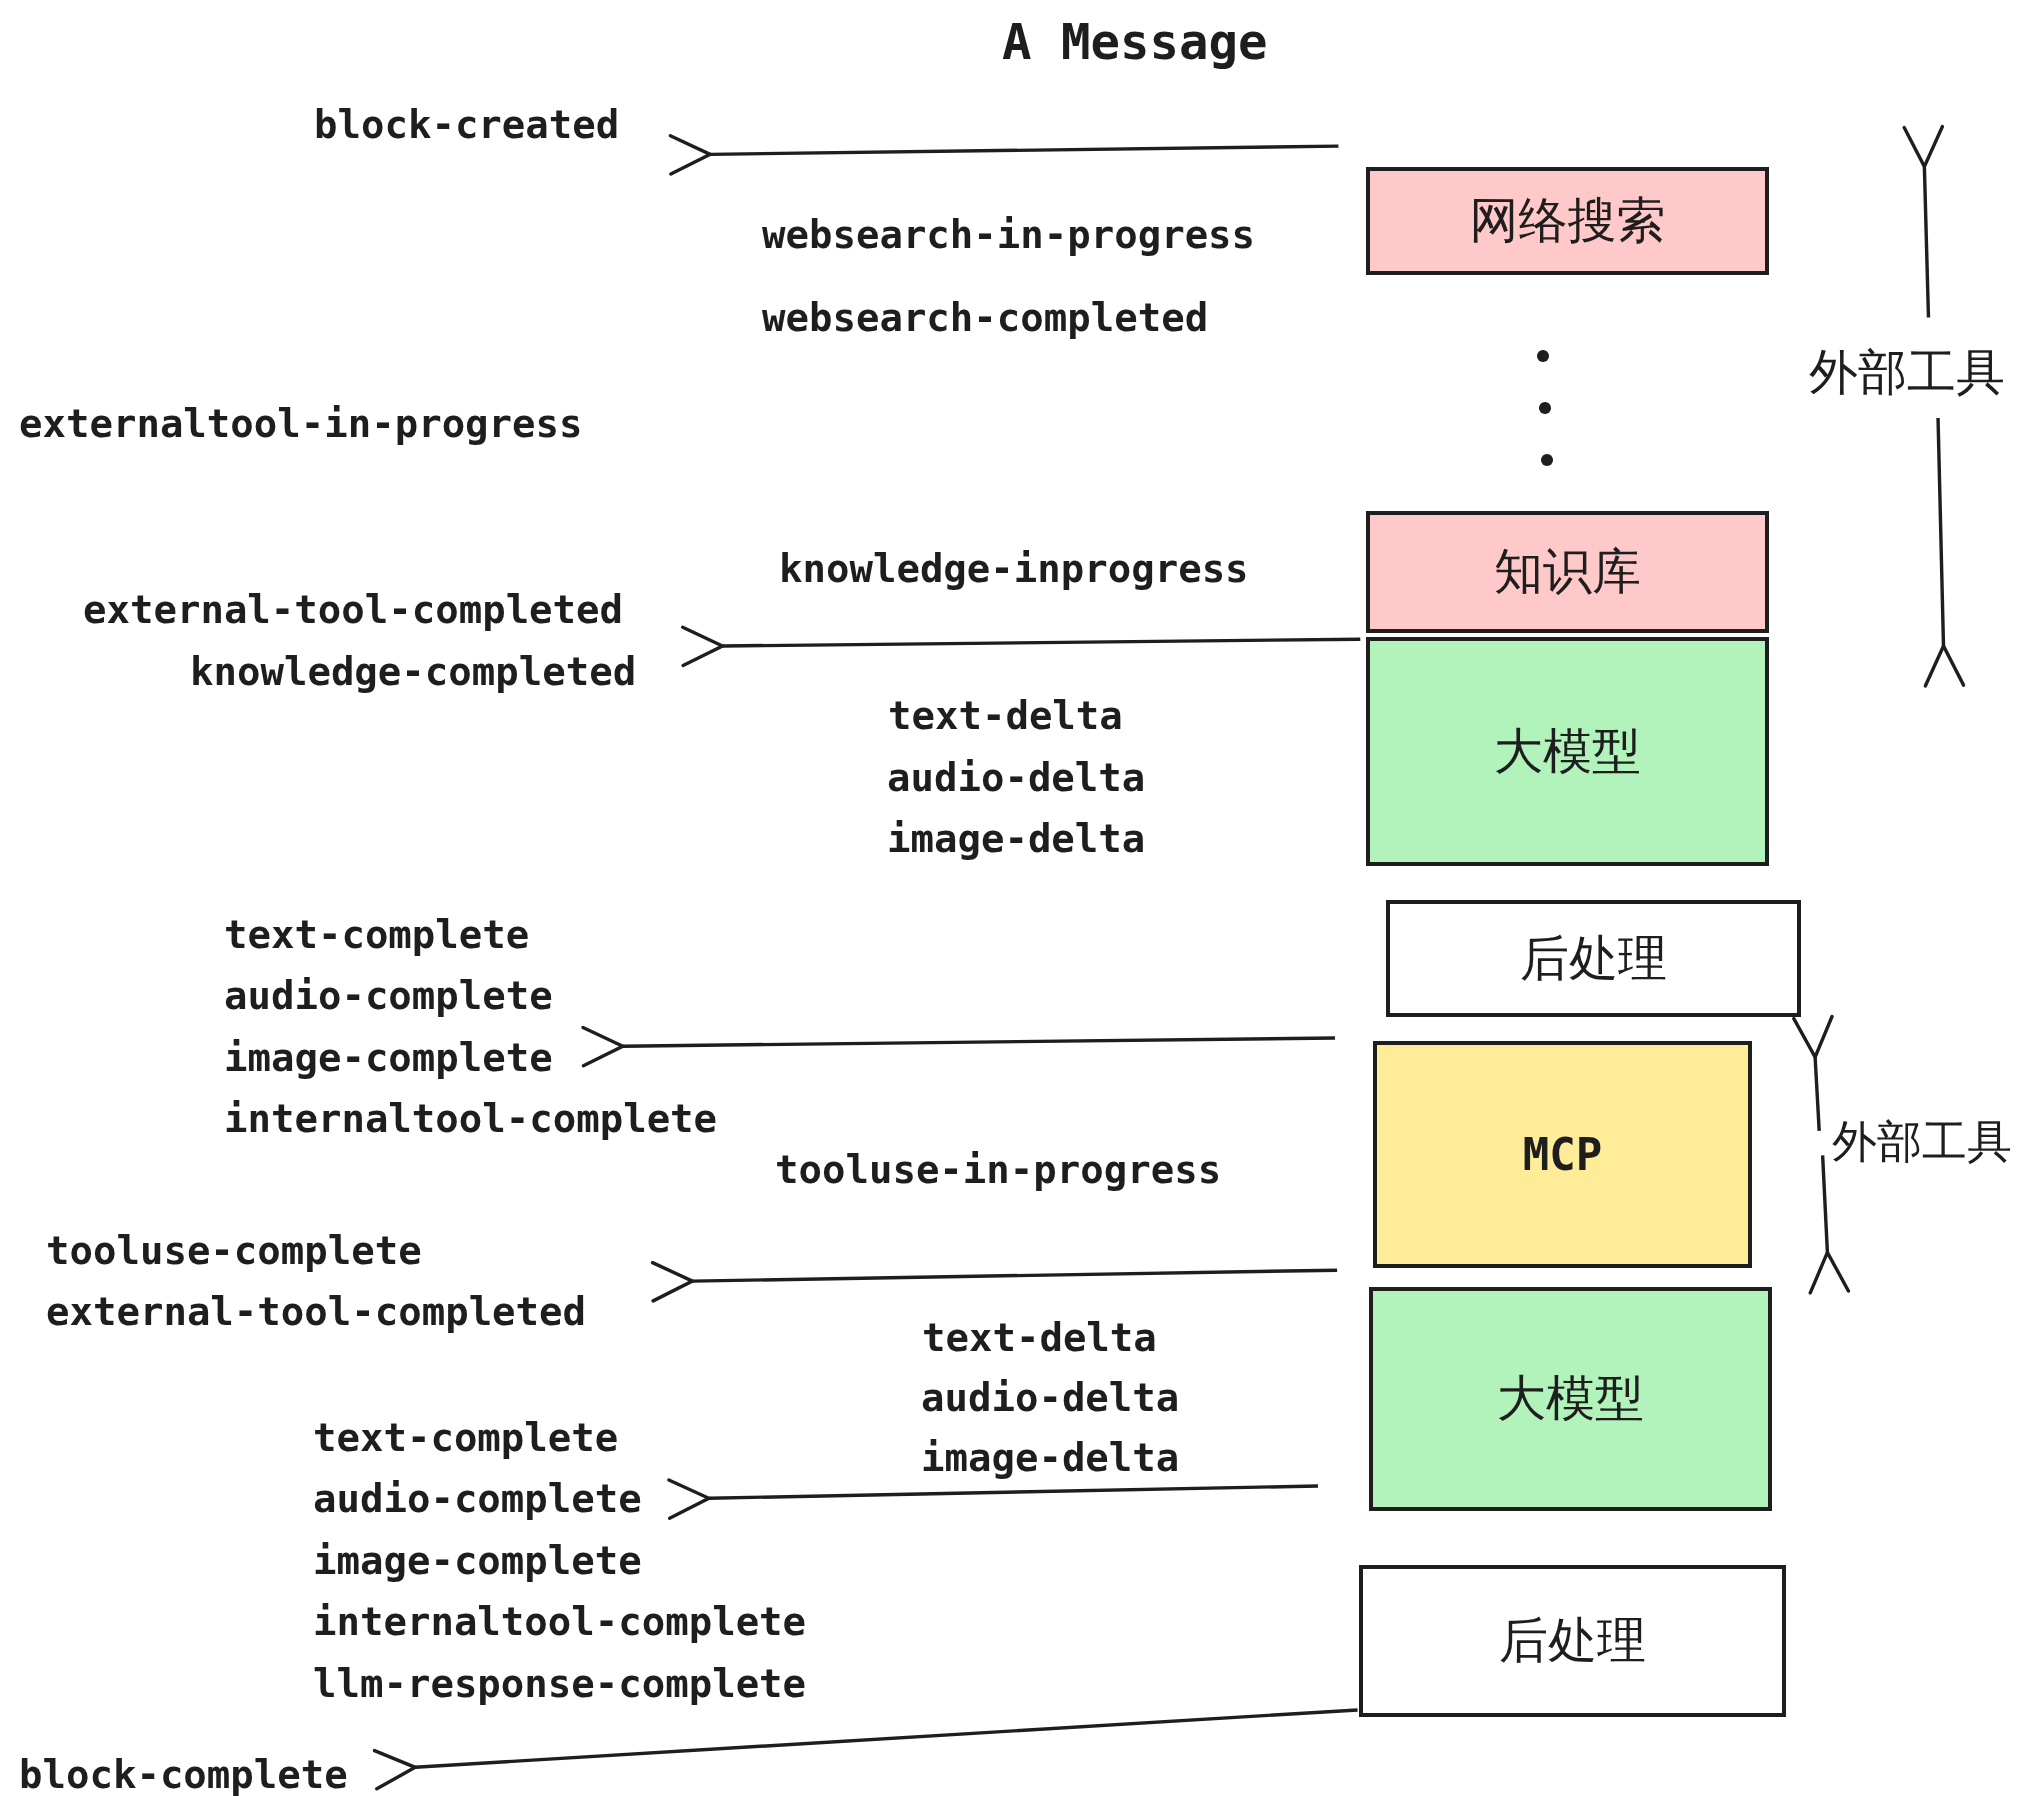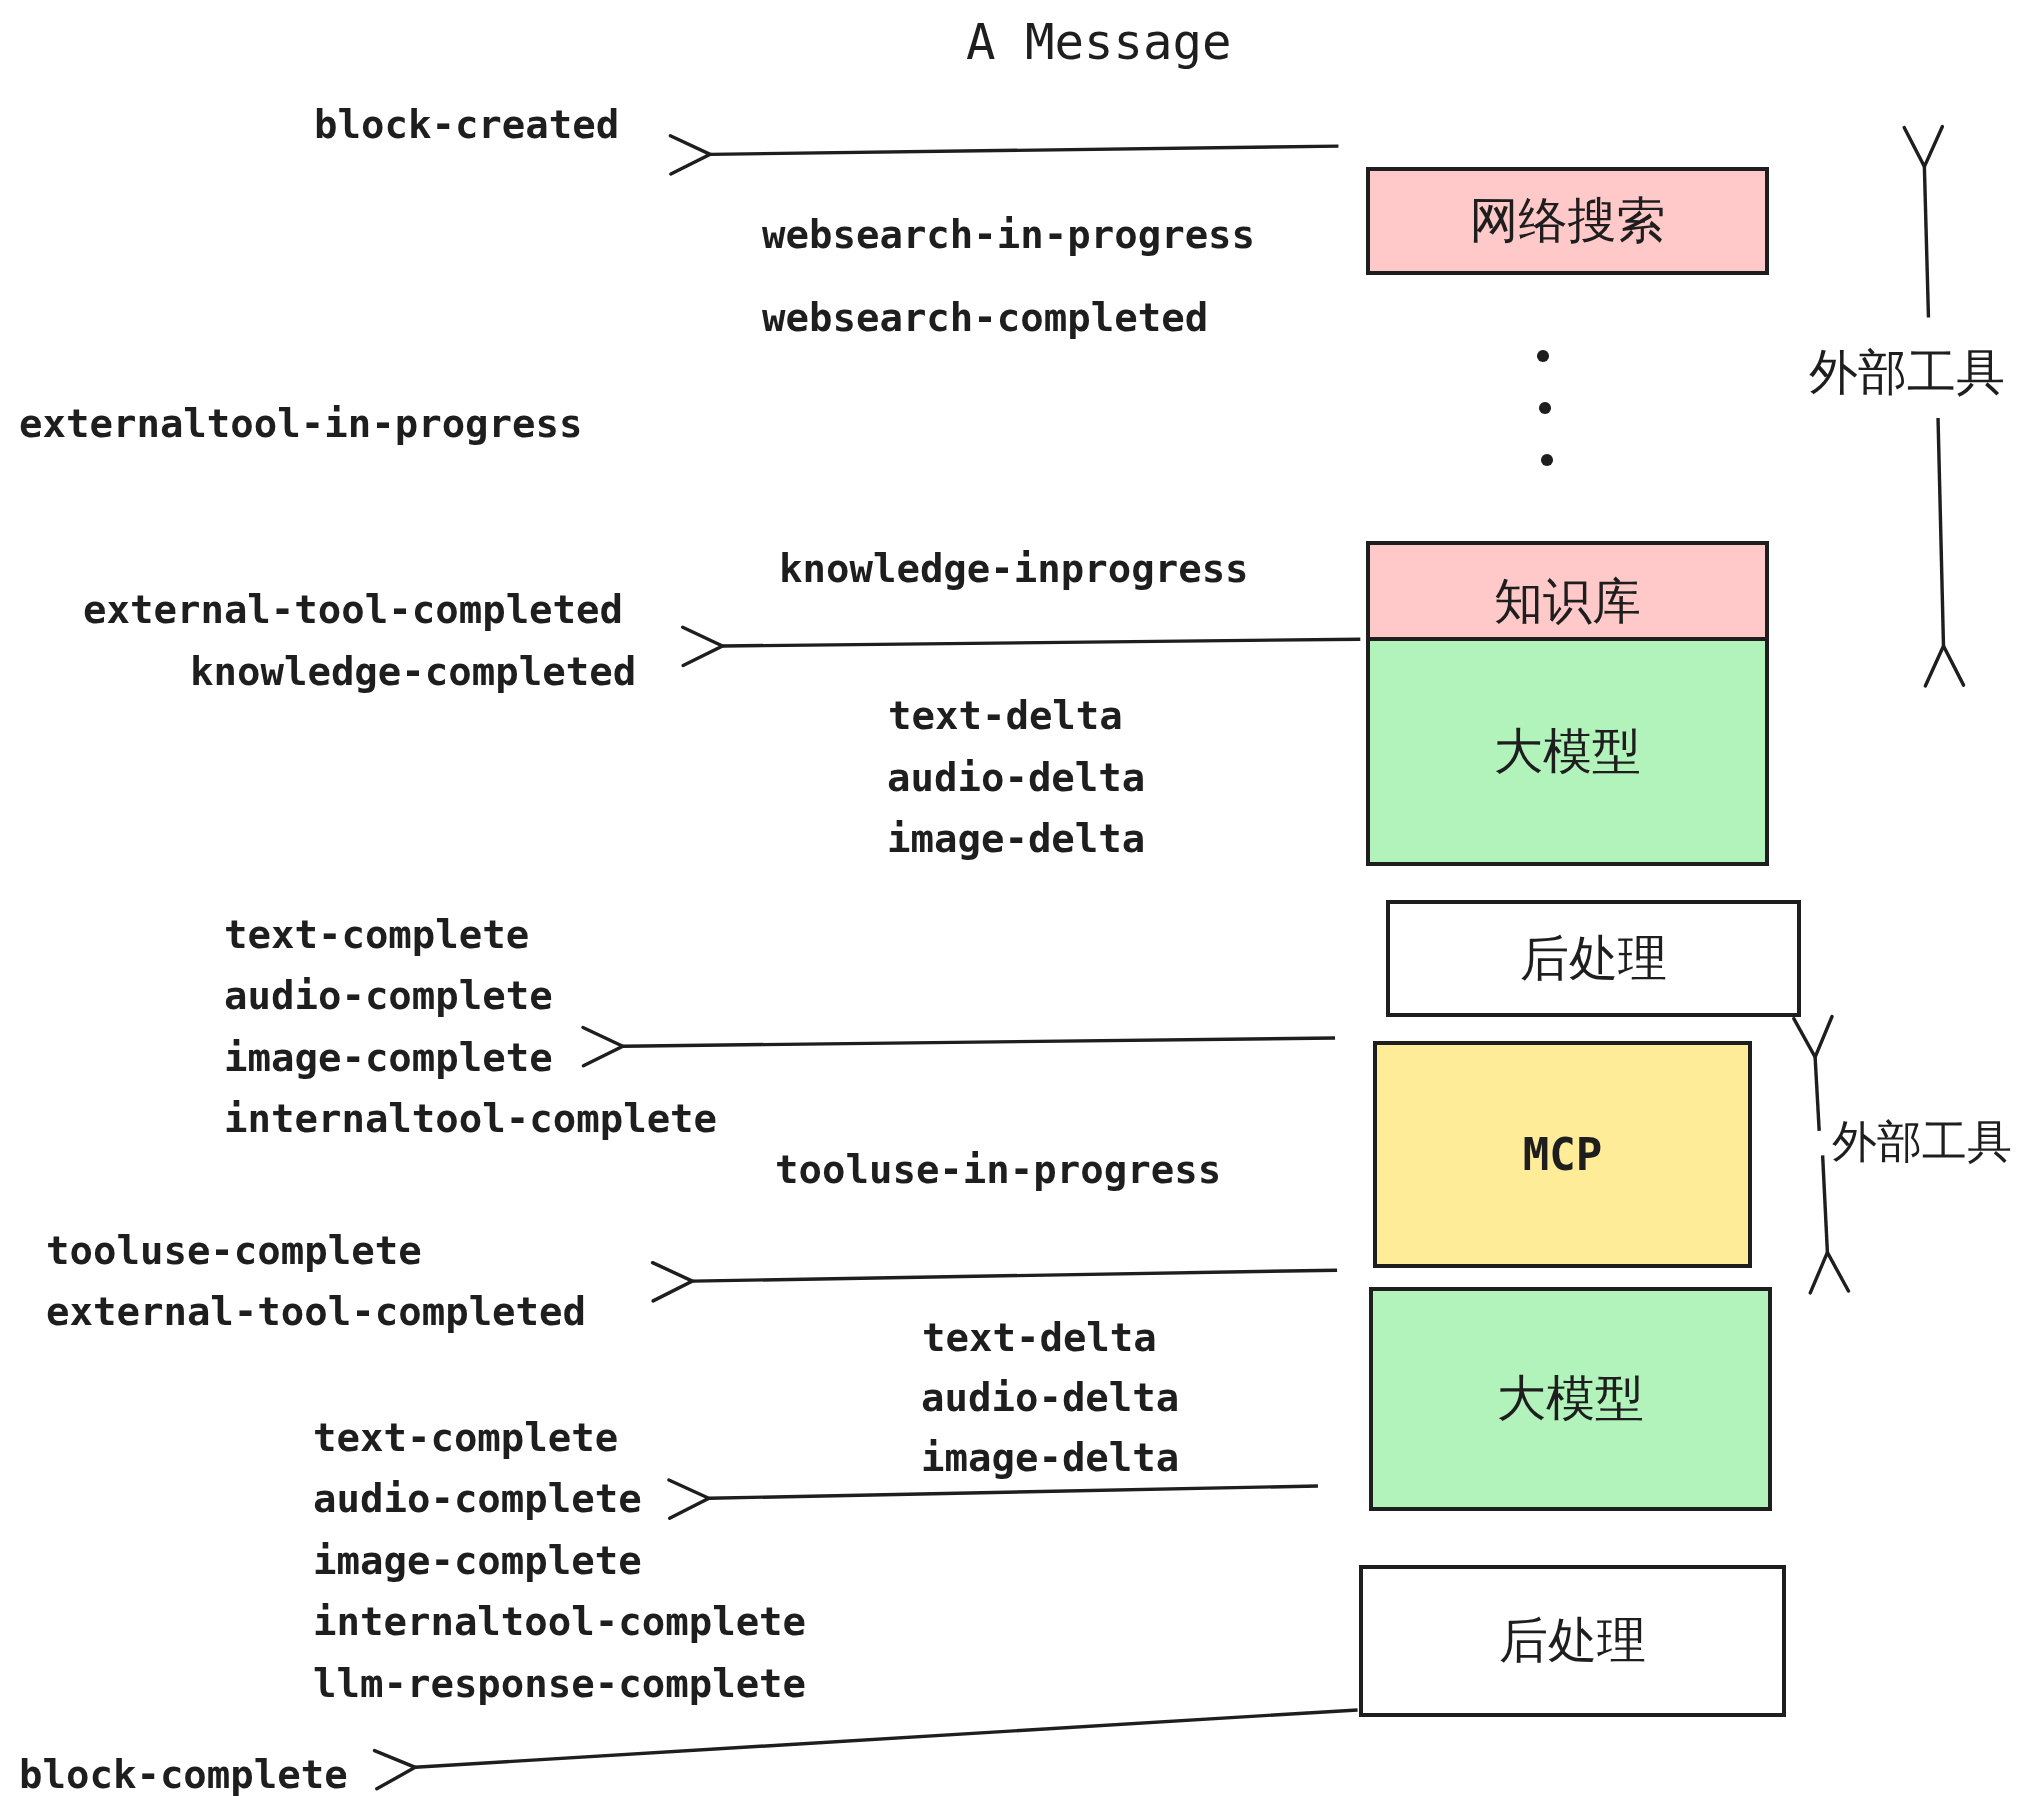--- a/index.html
+++ b/index.html
@@ -1,19 +1,19 @@
 <!DOCTYPE html>
 <html style="font-size:11px"><head>
 <meta charset="utf-8">
 <style>
   html,body{margin:0;padding:0;background:#ffffff;}
   #canvas{position:relative;width:2035px;height:1796px;background:#ffffff;overflow:hidden;
           font-family:"DejaVu Sans",sans-serif;color:#1e1e1e;}
   .title{position:absolute;font-family:"DejaVu Sans Mono","Liberation Mono",monospace;
-         font-size:49px;font-weight:normal;white-space:nowrap;}
+         font-size:49px;font-weight:bold;white-space:nowrap;margin-left:36px;}
   .ev{position:absolute;font-family:"DejaVu Sans Mono","Liberation Mono",monospace;
       font-size:39px;line-height:61px;font-weight:bold;white-space:nowrap;}
   .box{position:absolute;border:4.1px solid #1e1e1e;display:flex;align-items:center;
        justify-content:center;box-sizing:border-box;}
   .box .lbl{font-size:49px;white-space:nowrap;}
   .box .lbl.mono{font-family:"DejaVu Sans Mono","Liberation Mono",monospace;font-size:44px;font-weight:bold;}
   .side-lbl{position:absolute;font-size:48px;white-space:nowrap;}
   .dot{position:absolute;width:11.6px;height:11.6px;border-radius:50%;background:#1e1e1e;}
   svg.arrows{position:absolute;left:0;top:0;pointer-events:none;}
 </style>
@@ -48,21 +48,21 @@
   <div class="ev" style="left:313px;top:1653px;">llm-response-complete</div>
   <div class="ev" style="left:19px;top:1744px;">block-complete</div>
 
   <div class="ev" style="left:922px;top:1307px;">text-delta</div>
   <div class="ev" style="left:921px;top:1367px;">audio-delta</div>
   <div class="ev" style="left:921px;top:1427px;">image-delta</div>
 
   <div class="box" style="left: 1366px; top: 167px; width: 403px; height: 108px; background: rgb(255, 201, 201);">
     <span class="lbl">网络搜索</span>
   </div>
-  <div class="box" style="left: 1366px; top: 511px; width: 403px; height: 122px; background: rgb(255, 201, 201); margin-top: 30px;">
+  <div class="box" style="left: 1366px; top: 511px; width: 403px; height: 122px; background: rgb(255, 201, 201);">
     <span class="lbl">知识库</span>
   </div>
   <div class="box" style="left: 1366px; top: 637px; width: 403px; height: 229px; background: rgb(178, 242, 187);">
     <span class="lbl">大模型</span>
   </div>
   <div class="box" style="left: 1386px; top: 900px; width: 415px; height: 117px; background: rgb(255, 255, 255);">
     <span class="lbl">后处理</span>
   </div>
   <div class="box" style="left: 1373px; top: 1041px; width: 379px; height: 227px; background: rgb(255, 236, 153);">
     <span class="lbl mono">MCP</span>

